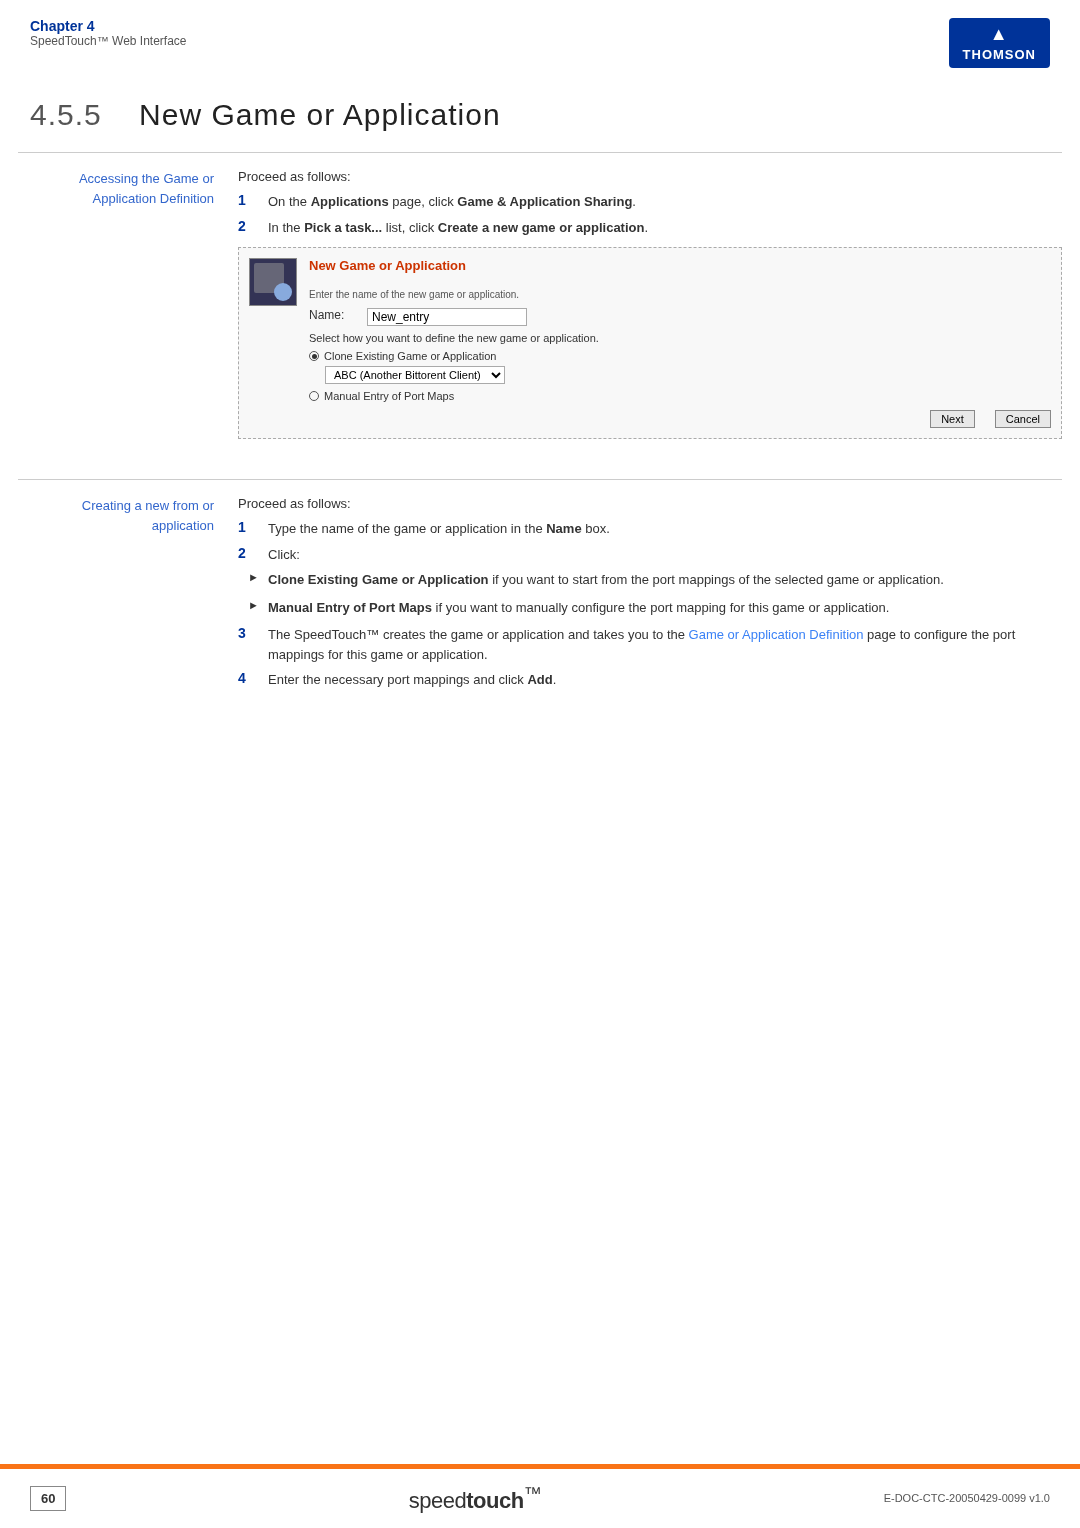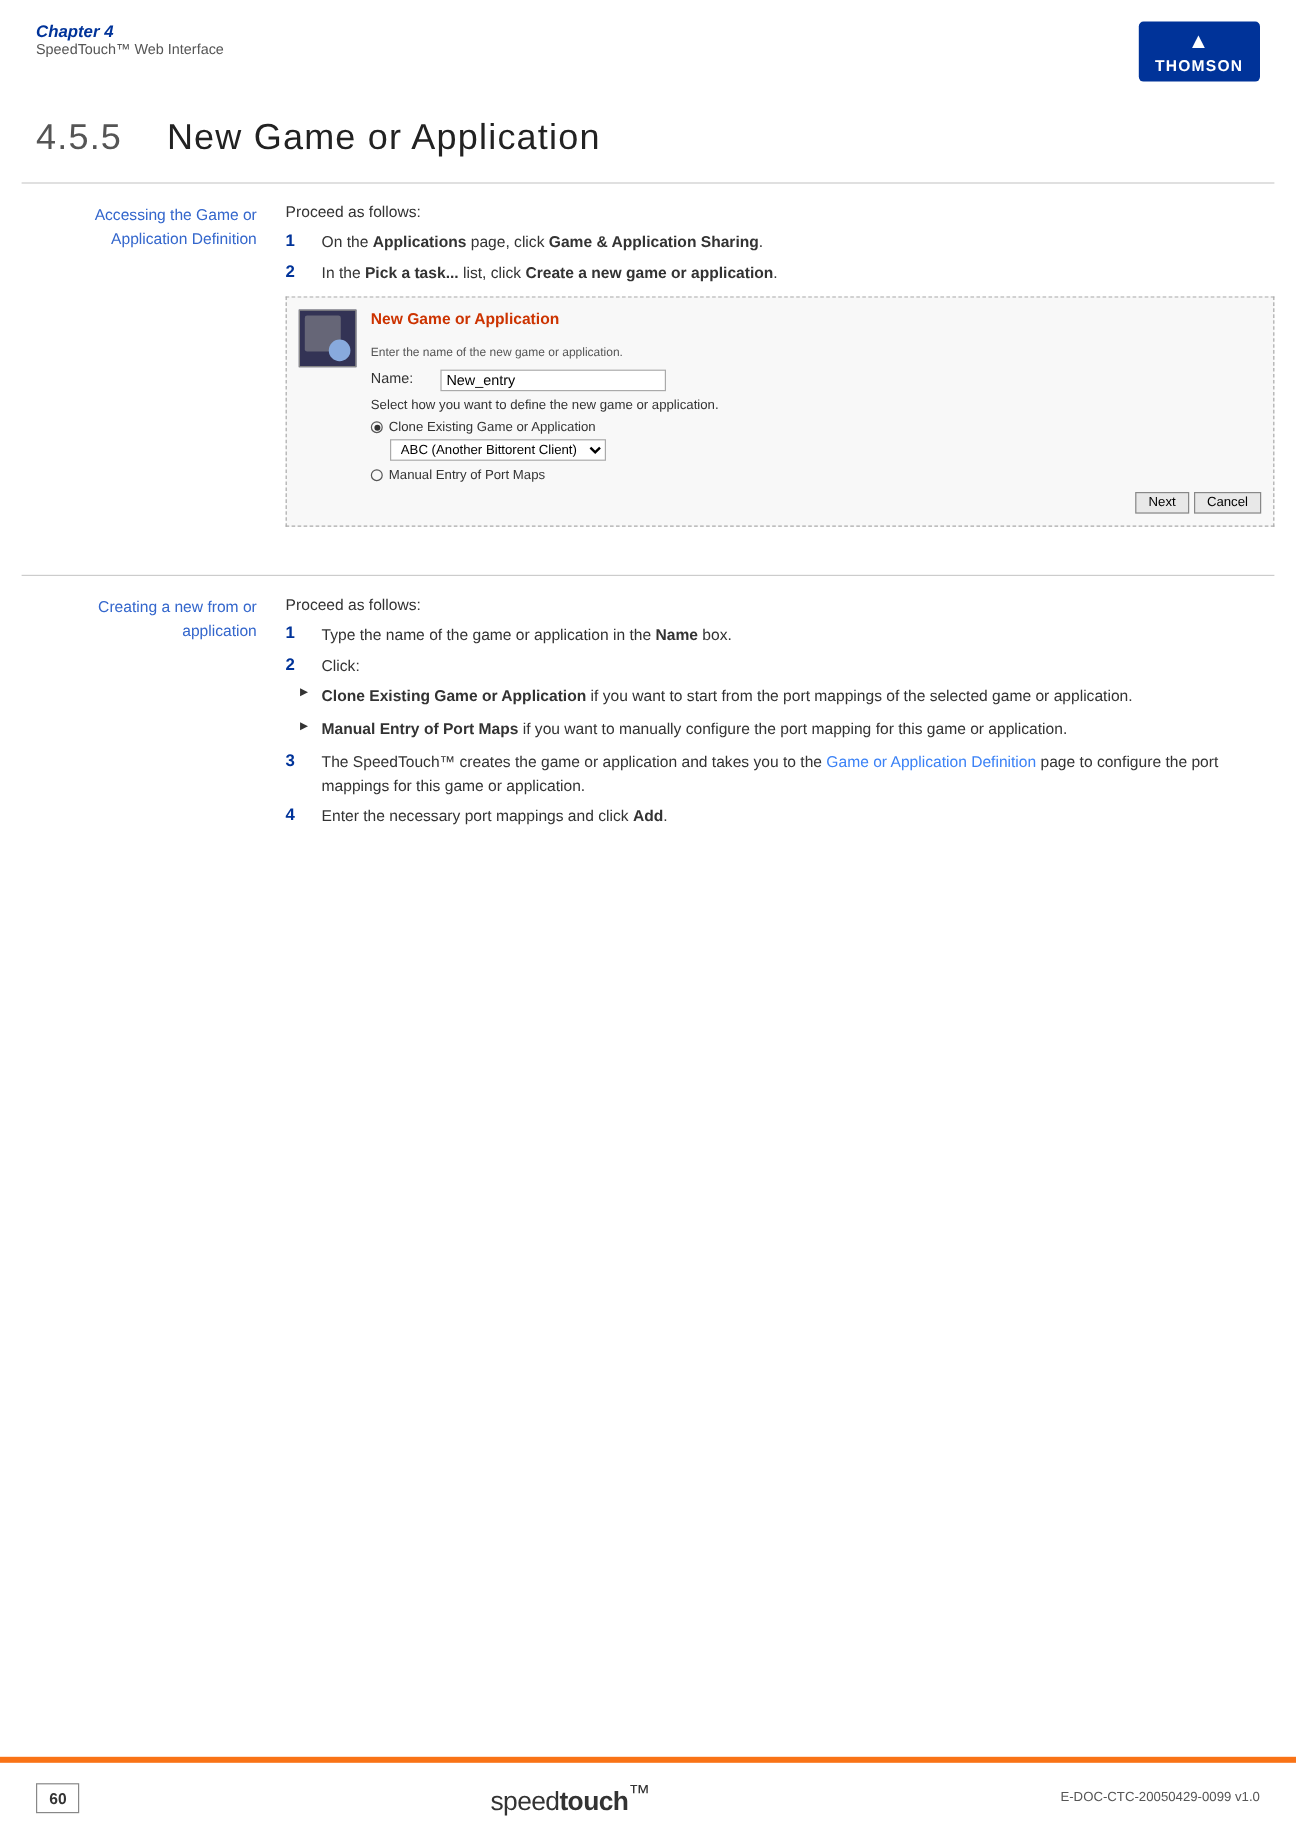--- a/index.html
+++ b/index.html
@@ -18,21 +18,20 @@
       display: flex;
       justify-content: space-between;
       align-items: flex-start;
       padding: 18px 30px 0 30px;
       border-bottom: none;
     }
     .header-left .chapter-label {
       color: #003399;
       font-weight: bold;
       font-size: 14px;
-      font-style: italic;
     }
     .header-left .subtitle {
       color: #555;
       font-size: 12px;
     }
     .thomson-logo {
       display: flex;
       flex-direction: column;
       align-items: center;
       background: #003399;
@@ -182,21 +181,21 @@
     .ui-field-label {
       font-size: 12px;
       color: #333;
       min-width: 50px;
       margin-right: 8px;
     }
     .ui-field-input {
       border: 1px solid #aaa;
       padding: 1px 4px;
       font-size: 12px;
-      width: 188px;
+      width: 160px;
       background: white;
     }
     .ui-define-text {
       font-size: 11px;
       color: #333;
       margin-bottom: 6px;
     }
     .ui-radio-row {
       display: flex;
       align-items: center;
@@ -229,21 +228,21 @@
     .ui-select {
       border: 1px solid #aaa;
       padding: 1px 4px;
       font-size: 11px;
       width: 180px;
       background: white;
     }
     .ui-buttons {
       display: flex;
       justify-content: flex-end;
-      gap: 4px;
+      gap: 20px;
       margin-top: 8px;
     }
     .ui-btn {
       border: 1px solid #888;
       background: #e8e8e8;
       padding: 2px 10px;
       font-size: 11px;
       cursor: pointer;
     }
 

